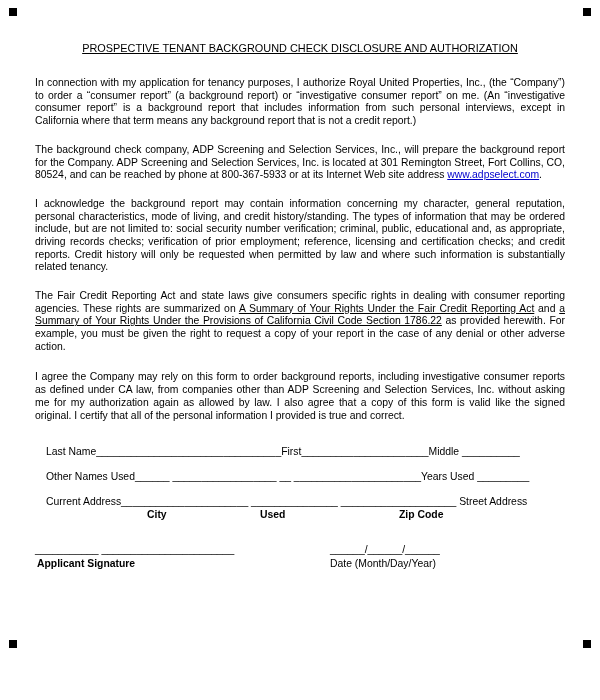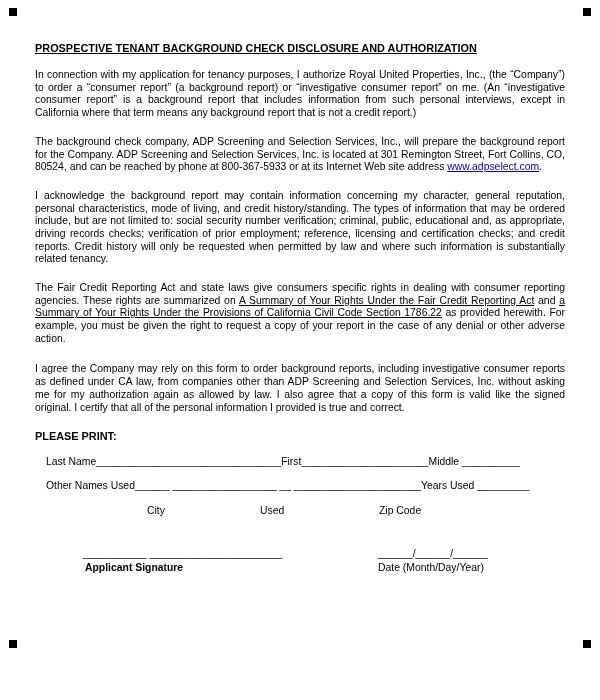--- a/index.html
+++ b/index.html
@@ -30,34 +30,34 @@
 
   .content {
     position: absolute;
     top: 42px;
     left: 35px;
     width: 530px;
     font-size: 10.4px;
     line-height: 1.22;
   }
   .title {
-    text-align: left;
-    font-weight: bold;
+    text-align: center;
+    font-weight: normal;
     font-size: 10.9px;
     line-height: 1.2;
-    margin-bottom: 14px;
+    margin-bottom: 22px;
   }
   .title div { text-decoration: underline; }
 
   .para {
     text-align: justify;
     margin: 0 0 16px 0;
   }
   .para.mb18 { margin-bottom: 18px; }
-  .para.mb22 { margin-bottom: 16px; }
+  .para.mb22 { margin-bottom: 24px; }
   .u { text-decoration: underline; }
   a.doc-link {
     color: var(--link, #0000cc);
     text-decoration: underline;
     cursor: pointer;
   }
 
   .please-print {
     font-weight: bold;
     font-size: 10.9px;
@@ -69,30 +69,30 @@
     overflow: hidden;
     margin-left: 11px;
   }
   .form-line.mb0 { margin-bottom: 1px; }
 
   .sub-labels {
     position: relative;
     height: 13px;
     margin-bottom: 22px;
   }
-  .sub-labels span { position: absolute; top: 0; }
+  .sub-labels span { position: absolute; top: 0; font-weight: bold; }
   .sub-labels .city  { left: 112px; }
   .sub-labels .state { left: 225px; }
-  .sub-labels .zip   { left: 344px; }
+  .sub-labels .zip   { left: 364px; }
 
   .sig-row {
     position: relative;
     height: 14px;
   }
-  .sig-row span { position: absolute; top: 8px; white-space: nowrap; margin-left: 48px; }
+  .sig-row span { position: absolute; top: 0; white-space: nowrap; }
   .sig-blank  { left: 0; }
   .date-blank { left: 295px; }
   .sig-label  { left: 2px;  font-weight: bold; }
   .date-label { left: 295px; font-weight: normal; }
 </style>
 </head>
 <body>
 
 <div class="page">
 
@@ -111,26 +111,26 @@
 
     <p class="para"><span>The background check company, ADP Screening and Selection Services, Inc., will prepare the background report for the Company. ADP Screening and Selection Services, Inc. is located at 301 Remington Street, Fort Collins, CO, 80524, and can be reached by phone at 800-367-5933 or at its Internet Web site address </span><a class="doc-link" href="#">www.adpselect.com</a><span>.</span></p>
 
     <p class="para">I acknowledge the background report may contain information concerning my character, general reputation, personal characteristics, mode of living, and credit history/standing. The types of information that may be ordered include, but are not limited to: social security number verification; criminal, public, educational and, as appropriate, driving records checks; verification of prior employment; reference, licensing and certification checks; and credit reports. Credit history will only be requested when permitted by law and where such information is substantially related tenancy.</p>
 
 
     <p class="para mb18"><span>The Fair Credit Reporting Act and state laws give consumers specific rights in dealing with consumer reporting agencies. These rights are summarized on </span><span class="u">A Summary of Your Rights Under the Fair Credit Reporting Act</span><span> and </span><span class="u">a Summary of Your Rights Under the Provisions of California Civil Code Section 1786.22</span><span> as provided herewith. For example, you must be given the right to request a copy of your report in the case of any denial or other adverse action.</span></p>
 
     <p class="para mb22">I agree the Company may rely on this form to order background reports, including investigative consumer reports as defined under CA law, from companies other than ADP Screening and Selection Services, Inc. without asking me for my authorization again as allowed by law.  I also agree that a copy of this form is valid like the signed original.  I certify that all of the personal information I provided is true and correct.</p>
 
-    <div class="please-print">PLEASE PRINT:</div>
 
     <div class="form-line"><span>Last Name</span><span class="blank">________________________________</span><span>First</span><span class="blank">______________________</span><span>Middle </span><span class="blank">__________</span></div>
 
     <div class="form-line"><span>Other Names Used</span><span class="blank">______ __________________ __ ______________________</span><span>Years Used </span><span class="blank">_________</span></div>
 
+    <div class="form-line mb0"><span>Current Address</span><span class="blank">______________________ _______________ ____________________ </span><span>Street Address</span></div>
 
     <div class="sub-labels">
       <span class="city">City</span>
       <span class="state">Used</span>
       <span class="zip">Zip Code</span>
     </div>
 
     <div class="sig-row">
       <span class="sig-blank">___________ _______________________</span>
       <span class="date-blank">______/______/______</span>

